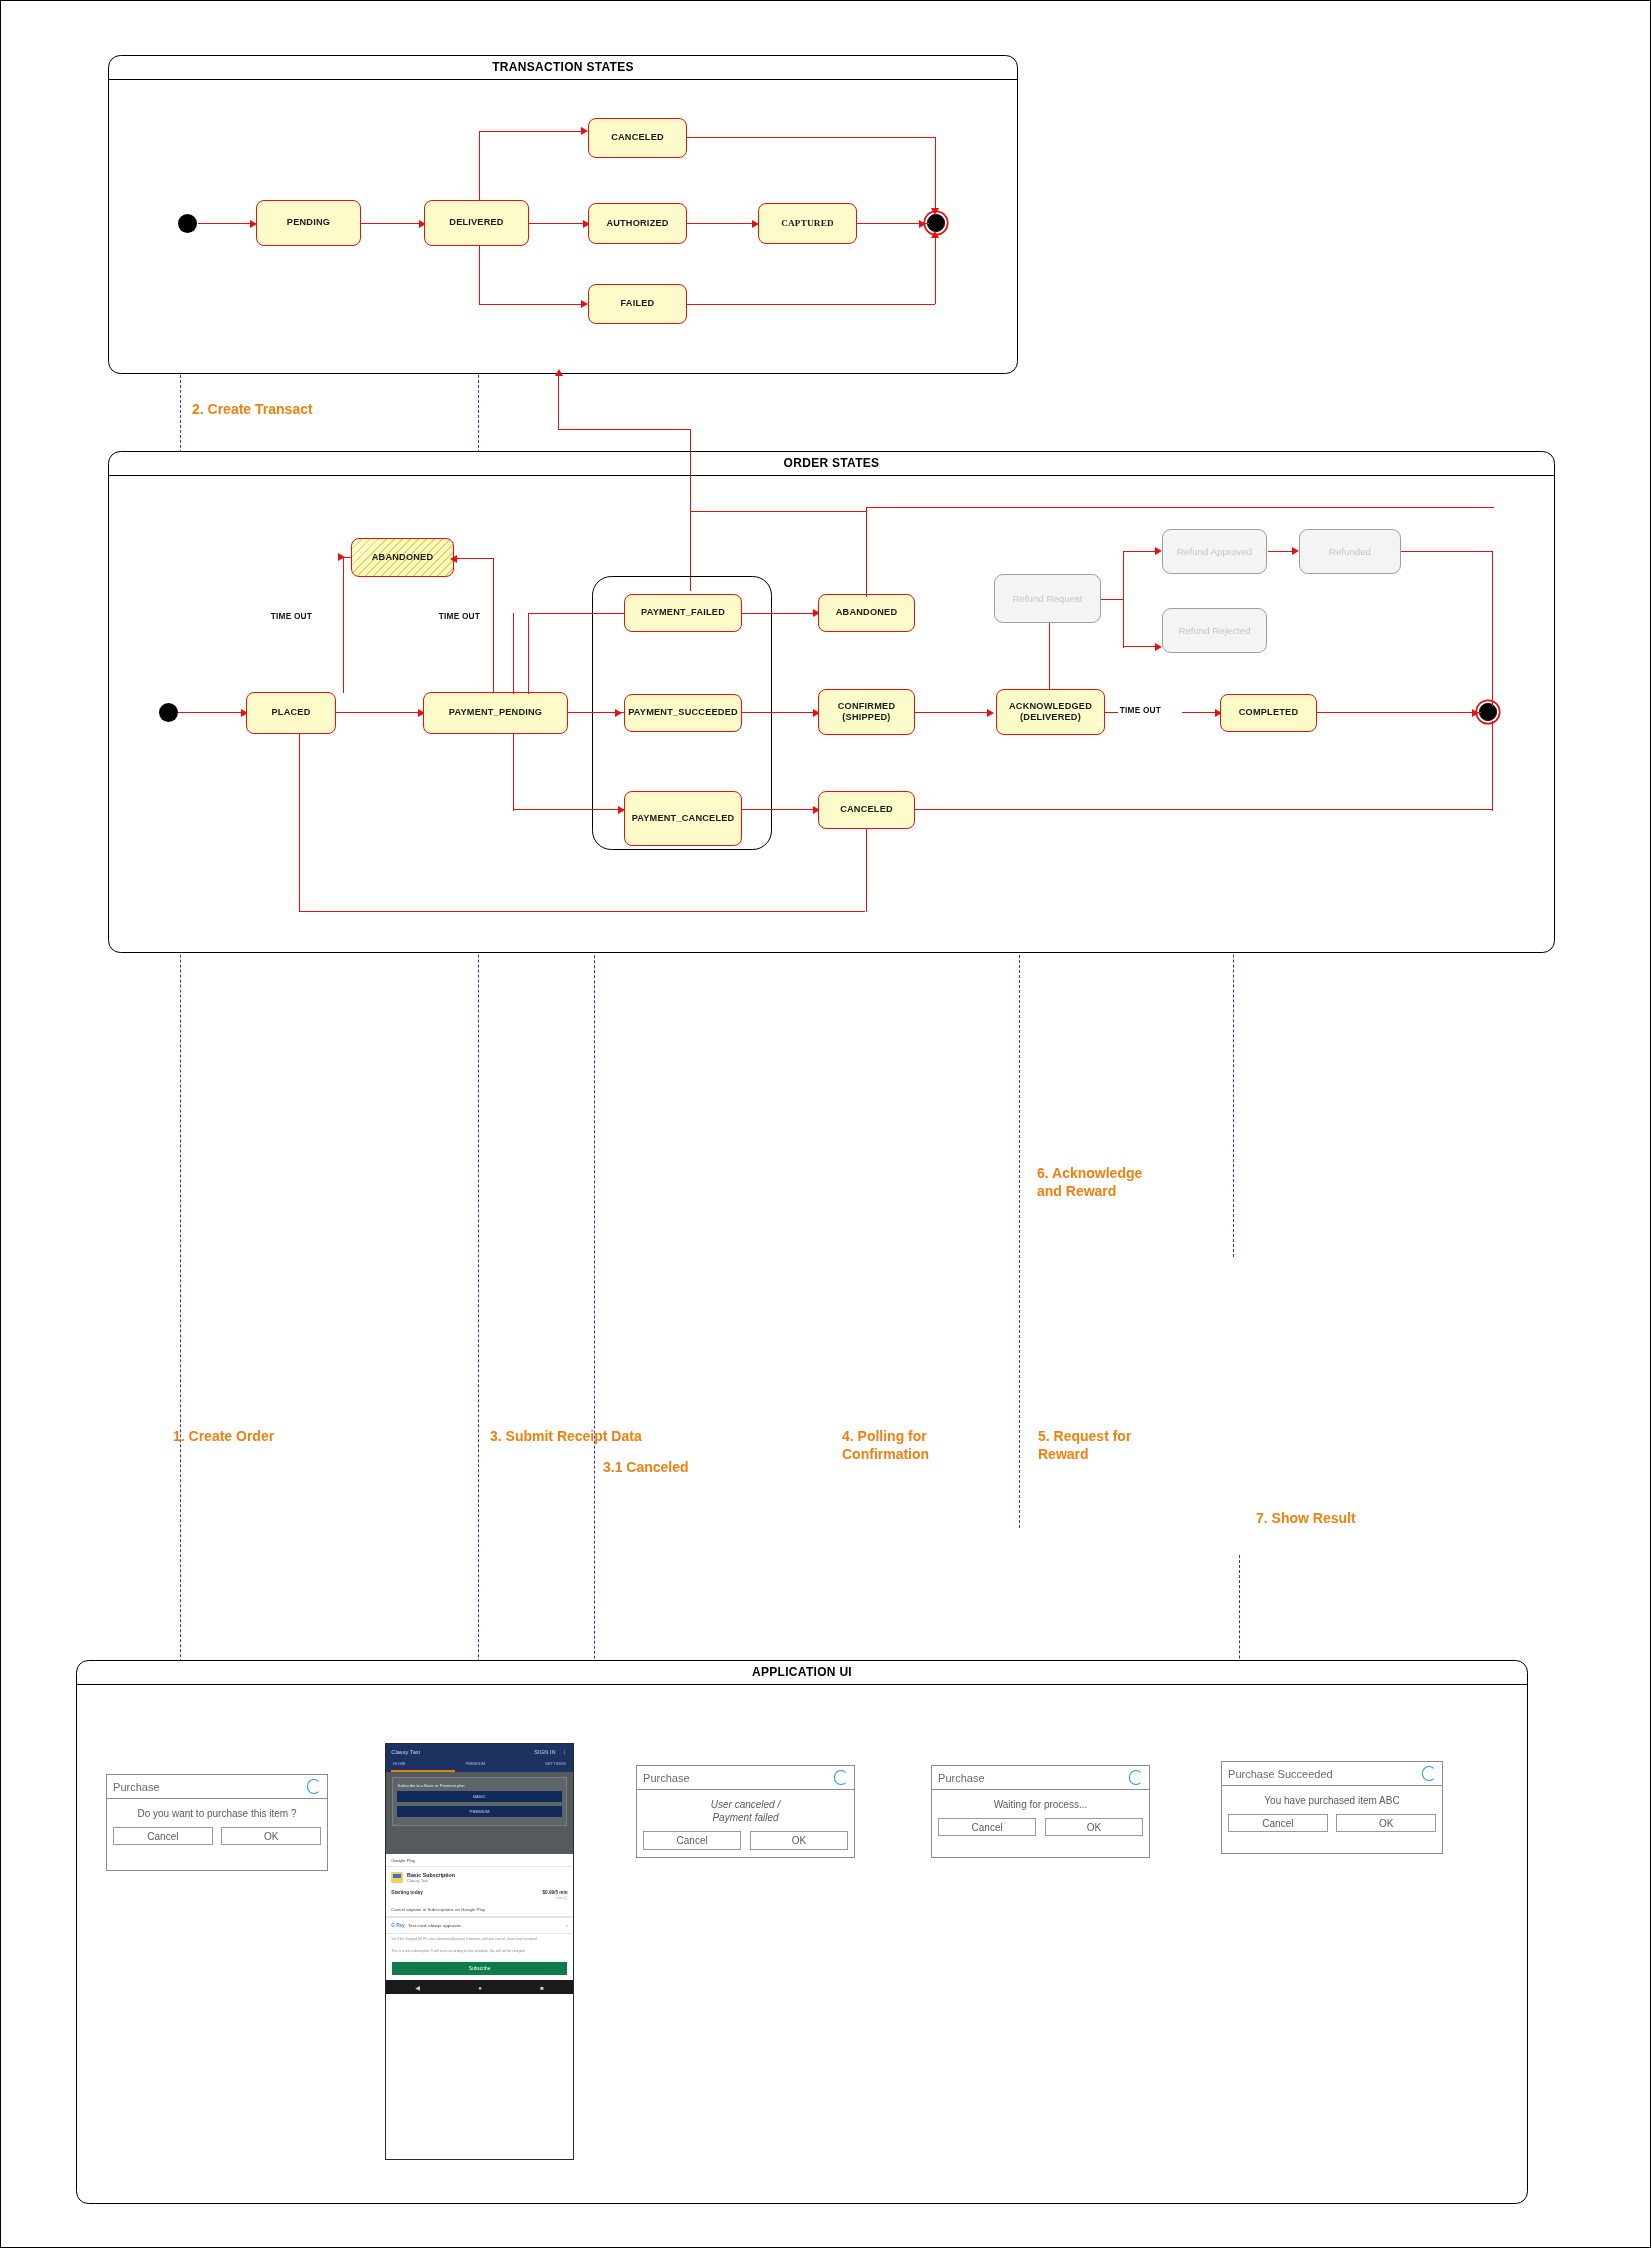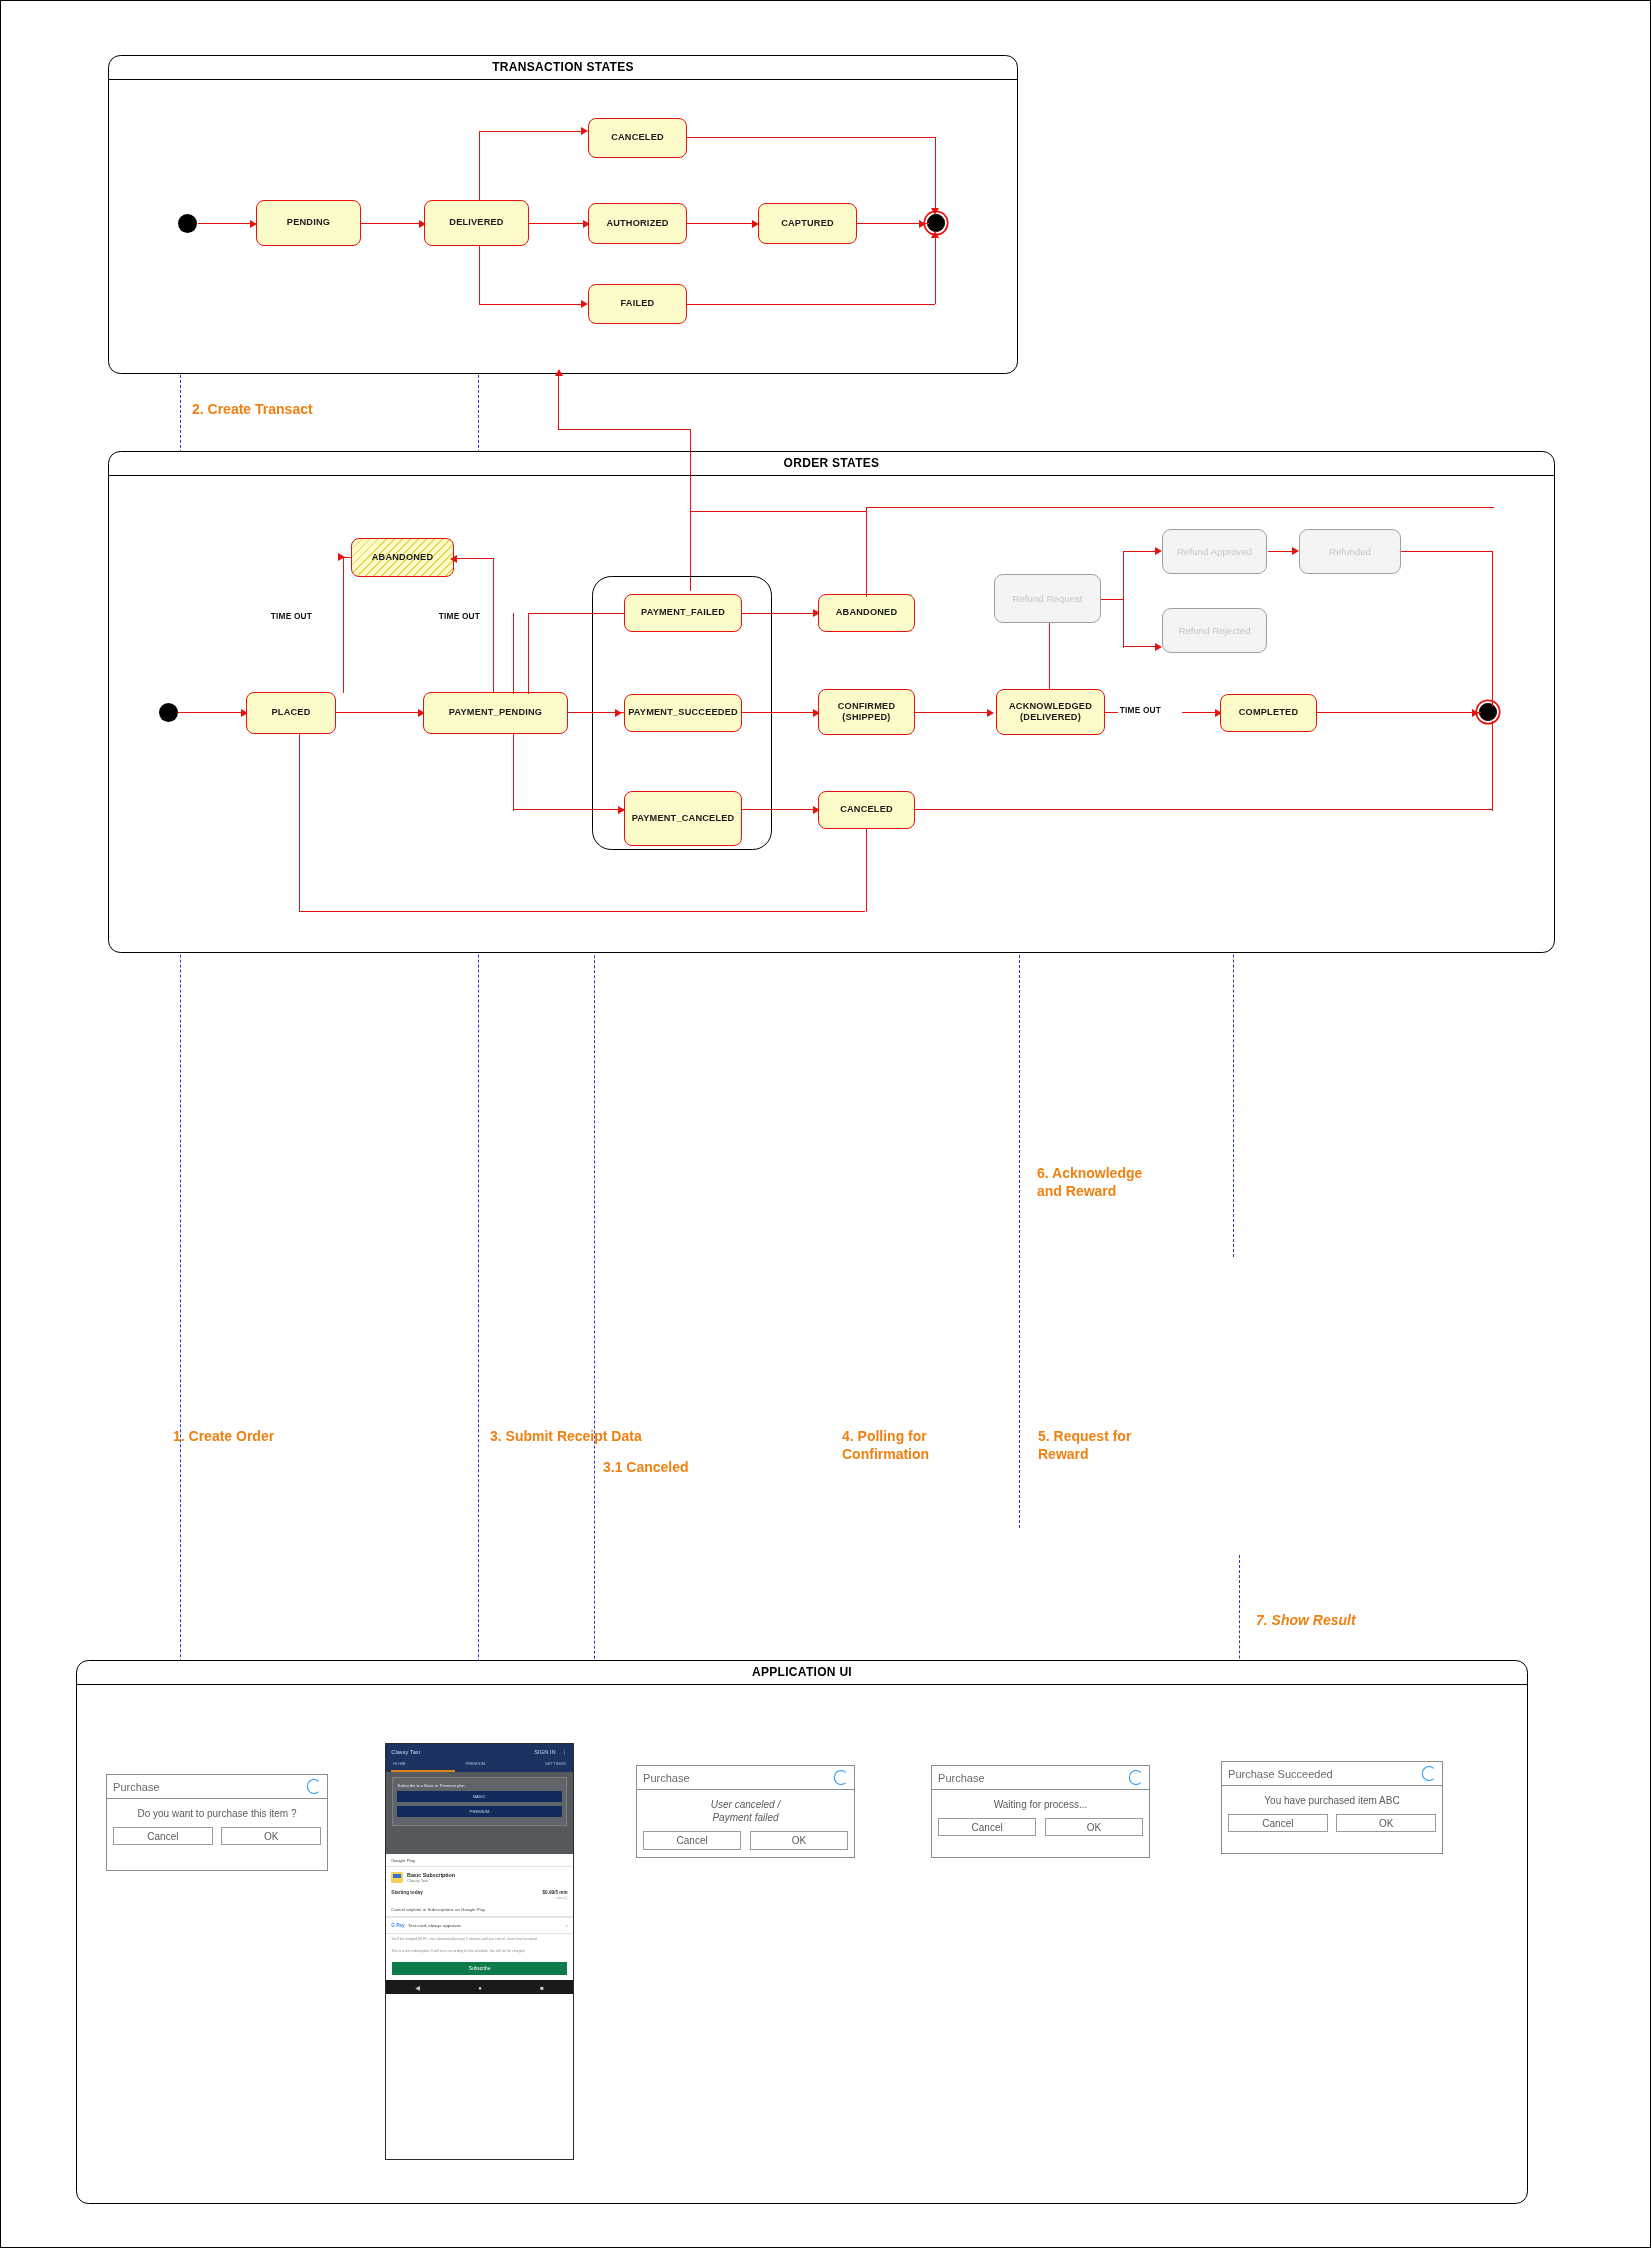--- a/index.html
+++ b/index.html
@@ -301,21 +301,21 @@
   <div class="state abs" style="left:587px; top:117px; width:99px; height:40px;">CANCELED</div>
 
   <div class="edge eh abs" style="left:528px; top:222px; width:58px;"></div>
   <div class="ah-r abs" style="left:582px; top:219px;"></div>
 
   <div class="state abs" style="left:587px; top:202px; width:99px; height:41px;">AUTHORIZED</div>
 
   <div class="edge eh abs" style="left:686px; top:222px; width:68px;"></div>
   <div class="ah-r abs" style="left:751px; top:219px;"></div>
 
-  <div class="state abs" style="left:757px; top:202px; width:99px; height:41px;">CAPTURED</div>
+  <div class="state abs" style="left:757px; top:202px; width:99px; height:41px;font-family:Liberation Serif, serif;">CAPTURED</div>
 
   <div class="edge ev abs" style="left:478px; top:245px; width:1.4px; height:59px;"></div>
   <div class="edge eh abs" style="left:478px; top:303px; width:105px;"></div>
   <div class="ah-r abs" style="left:580px; top:299px;"></div>
 
   <div class="state abs" style="left:587px; top:283px; width:99px; height:40px;">FAILED</div>
 
   <div class="end-node abs" style="left:926px; top:213px; width:17.6px; height:17.6px;"></div>
 
   <div class="edge eh abs" style="left:686px; top:136px; width:248px;"></div>
@@ -465,21 +465,21 @@
 
   <div class="step-label" style="left:172px; top:1426px;">1. Create Order</div>
   <div class="step-label" style="left:489px; top:1426px;">3. Submit Receipt Data</div>
   <div class="step-label" style="left:602px; top:1457px;">3.1 Canceled</div>
   <div class="step-label" style="left:841px; top:1426px;">4. Polling for
 Confirmation</div>
   <div class="step-label" style="left:1037px; top:1426px;">5. Request for
 Reward</div>
 
 
-  <div class="step-label" style="left:1255px; top:1610px;font-style:italic;">7. Show Result</div>
+  <div class="step-label" style="left:1255px; top:1508px;">7. Show Result</div>
 
   <div class="frame abs" style="left:75px; top:1659px; width:1452px; height:544px;">
     <div class="frame-title">APPLICATION UI</div>
   </div>
 
   <div class="dialog abs" style="left:105px; top:1773px; width:222px; height:97px;">
     <div class="dlg-title">
       <span>Purchase</span>
       <span class="dlg-spinner"></span>
     </div>

